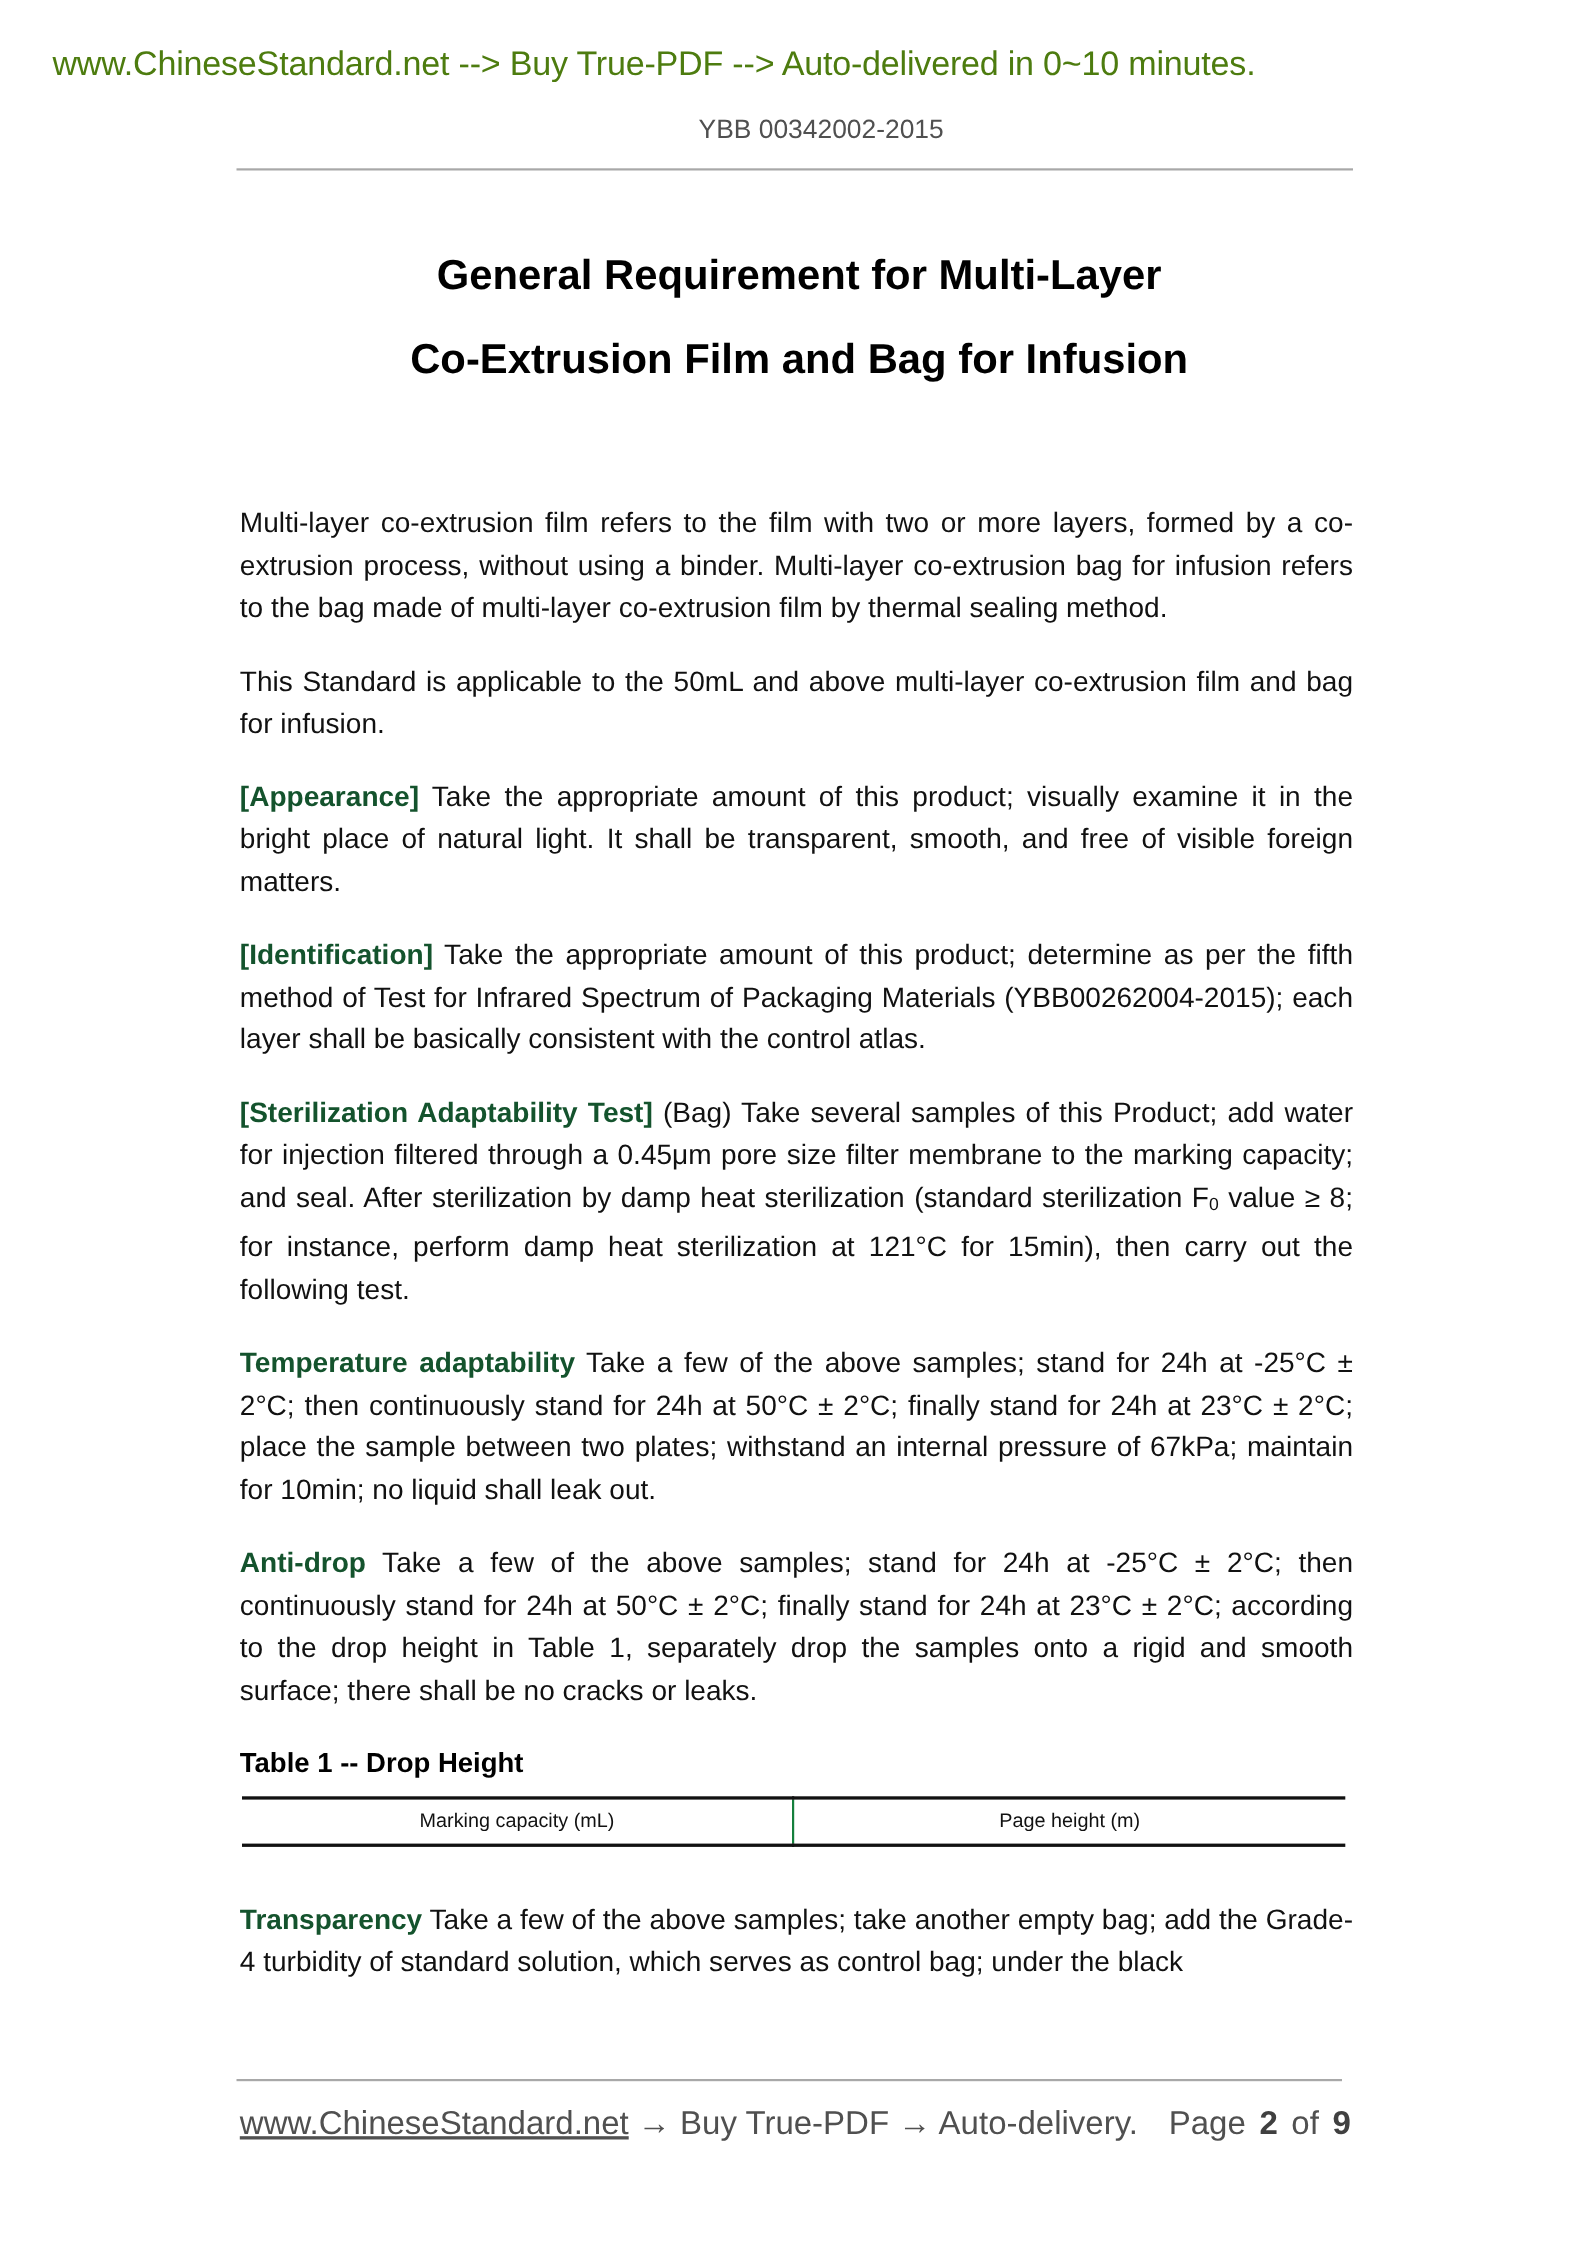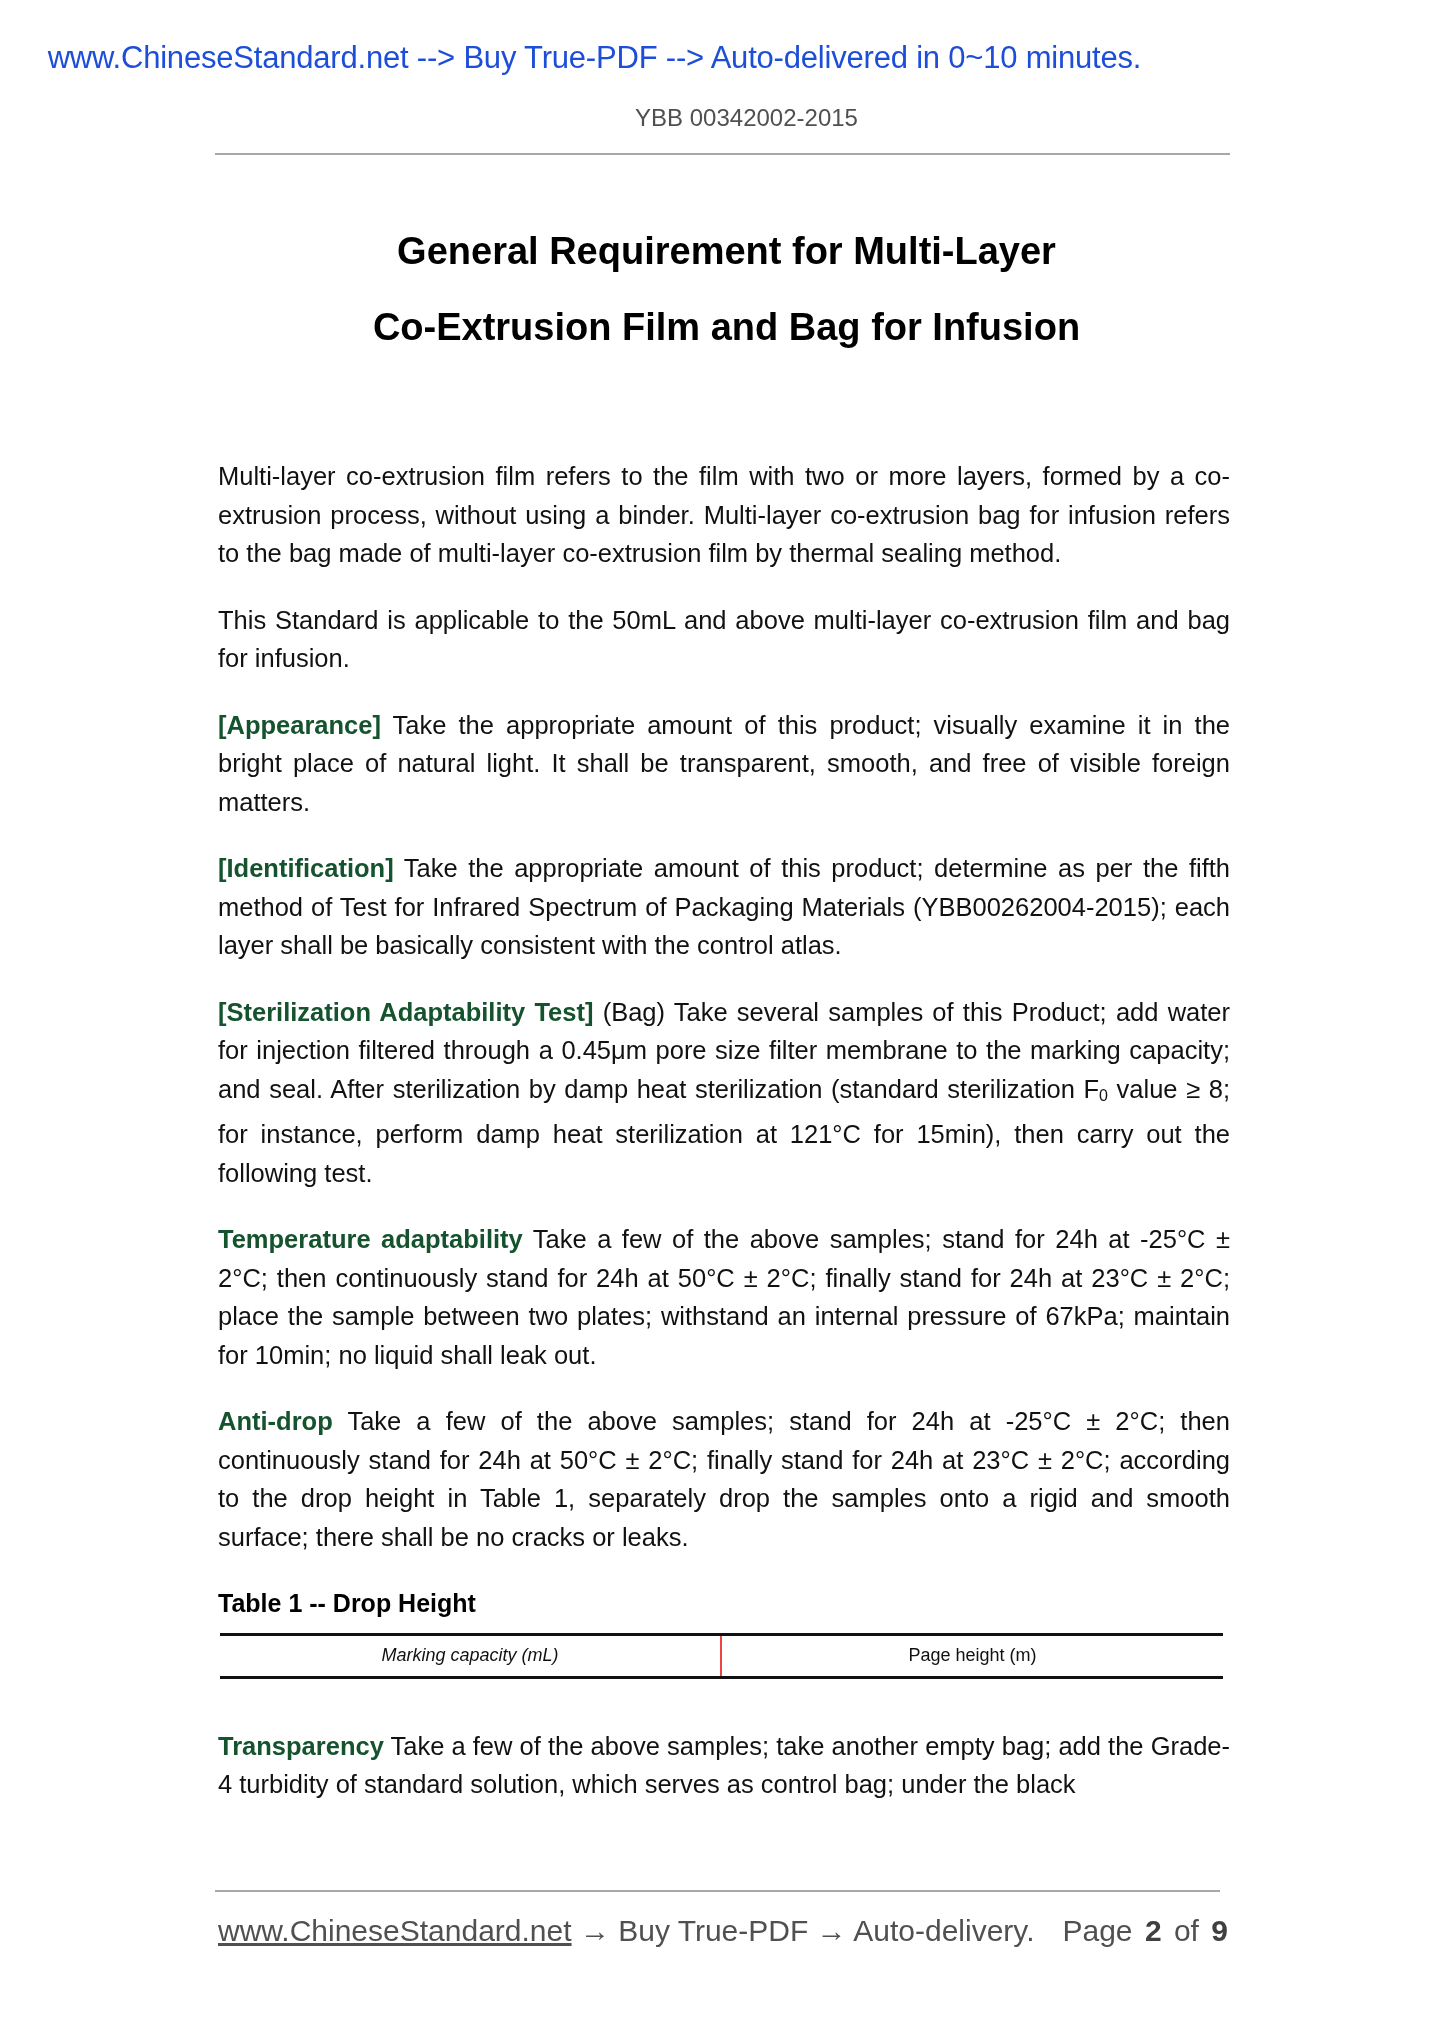--- a/index.html
+++ b/index.html
@@ -15,21 +15,21 @@
       font-family: "Liberation Sans", "DejaVu Sans", sans-serif;
       color: #000;
     }
     .top-banner {
       position: absolute;
       top: 40px;
       left: 0;
       width: 1189px;
       text-align: center;
       font-size: 31px;
-      color: #1d4ed8;
+      color: #4d7c0f;
       letter-spacing: -0.2px;
     }
     .std-code {
       position: absolute;
       top: 104px;
       left: 0;
       width: 1445px;
       text-align: center;
       font-size: 24px;
       color: #505050;
@@ -94,21 +94,21 @@
       font-family: "Liberation Sans", sans-serif;
       font-weight: normal;
       font-size: 18px;
       color: #111;
     }
     table.drop td {
       font-family: "Liberation Serif", "DejaVu Serif", serif;
       font-size: 19px;
       color: #111;
     }
-    table.drop .col1 { width: 500px; border-right: 2px solid #ef4444; font-style: italic; }
+    table.drop .col1 { width: 500px; border-right: 2px solid #15803d; }
     .footer-rule {
       position: absolute;
       top: 1890px;
       left: 215px;
       width: 1005px;
       height: 2px;
       background: #a8a8a8;
     }
     .footer {
       position: absolute;

